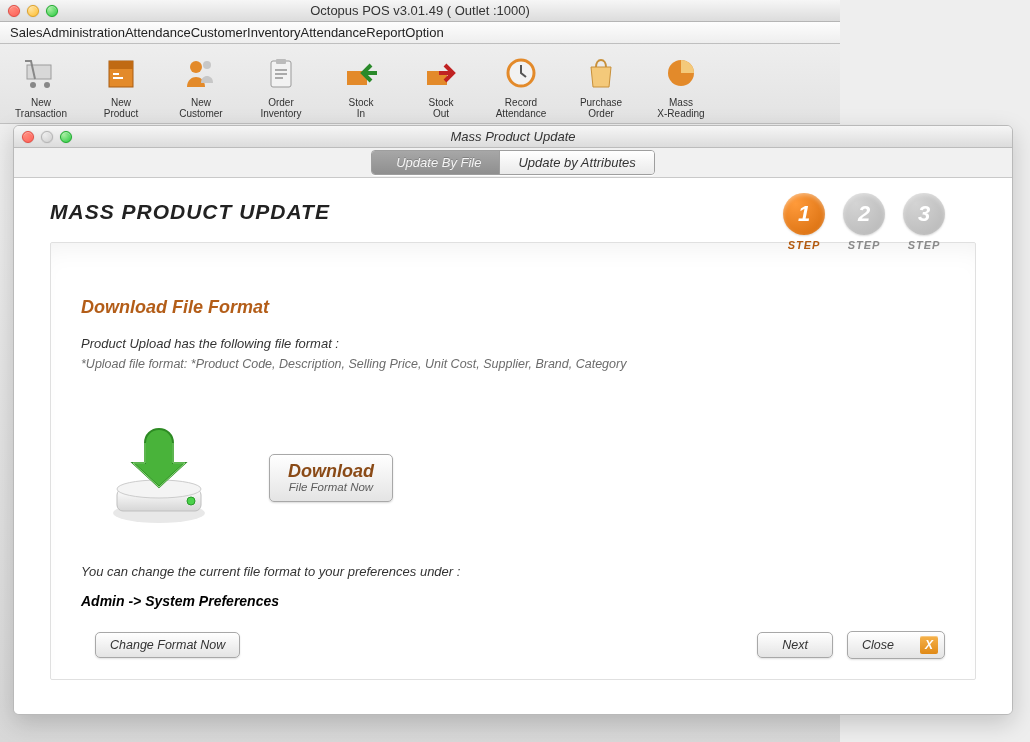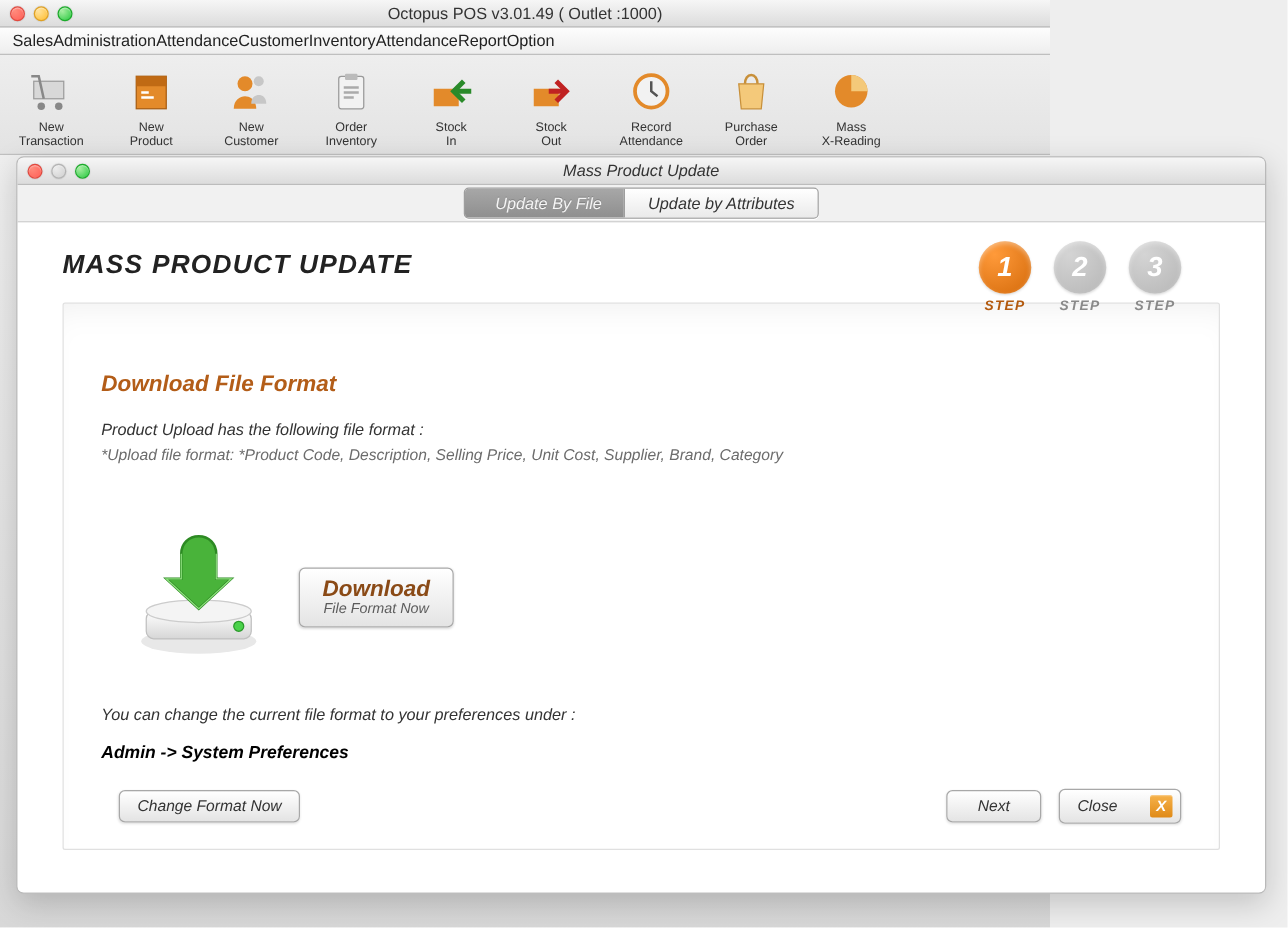--- a/index.html
+++ b/index.html
@@ -222,21 +222,21 @@
   .muted-text {
     font-size: 12.5px;
     color: #6c6c6c;
     margin: 0 0 6px 0;
   }
   .bold-text { font-weight: bold; font-size: 14px; color:#000; }
 
   .download-row {
     display: flex;
     align-items: center;
-    gap: 20px;
+    gap: 50px;
     margin: 50px 0 30px 18px;
   }
 
   .big-button {
     display: inline-flex;
     flex-direction: column;
     align-items: center;
     justify-content: center;
     min-width: 120px;
     padding: 6px 18px 8px 18px;

